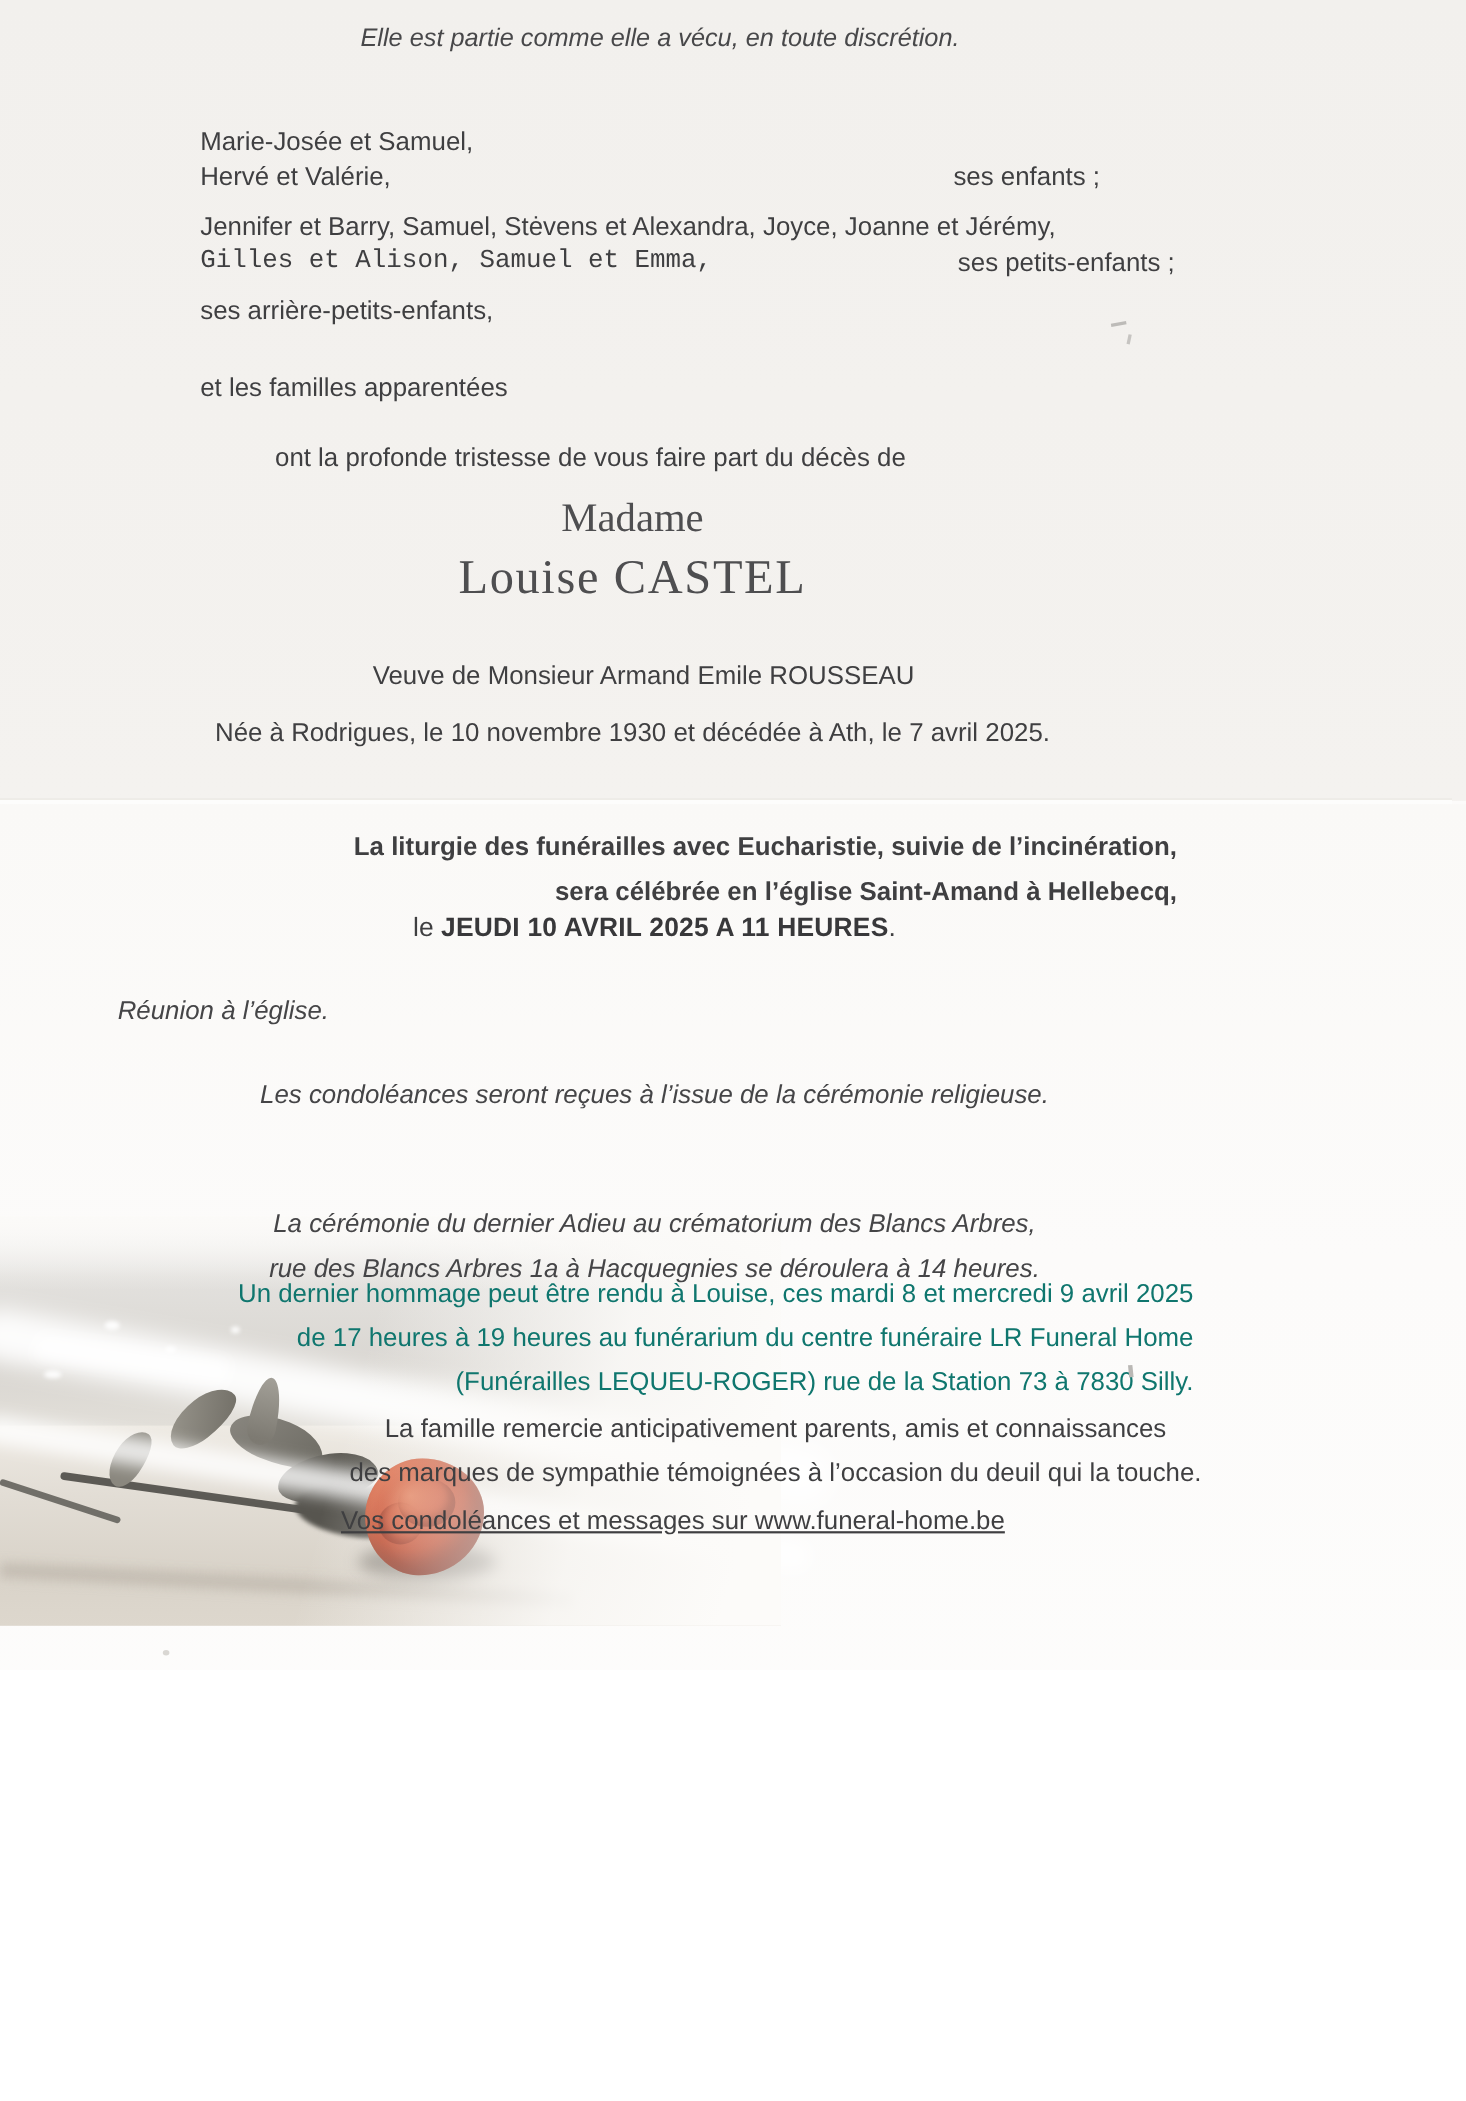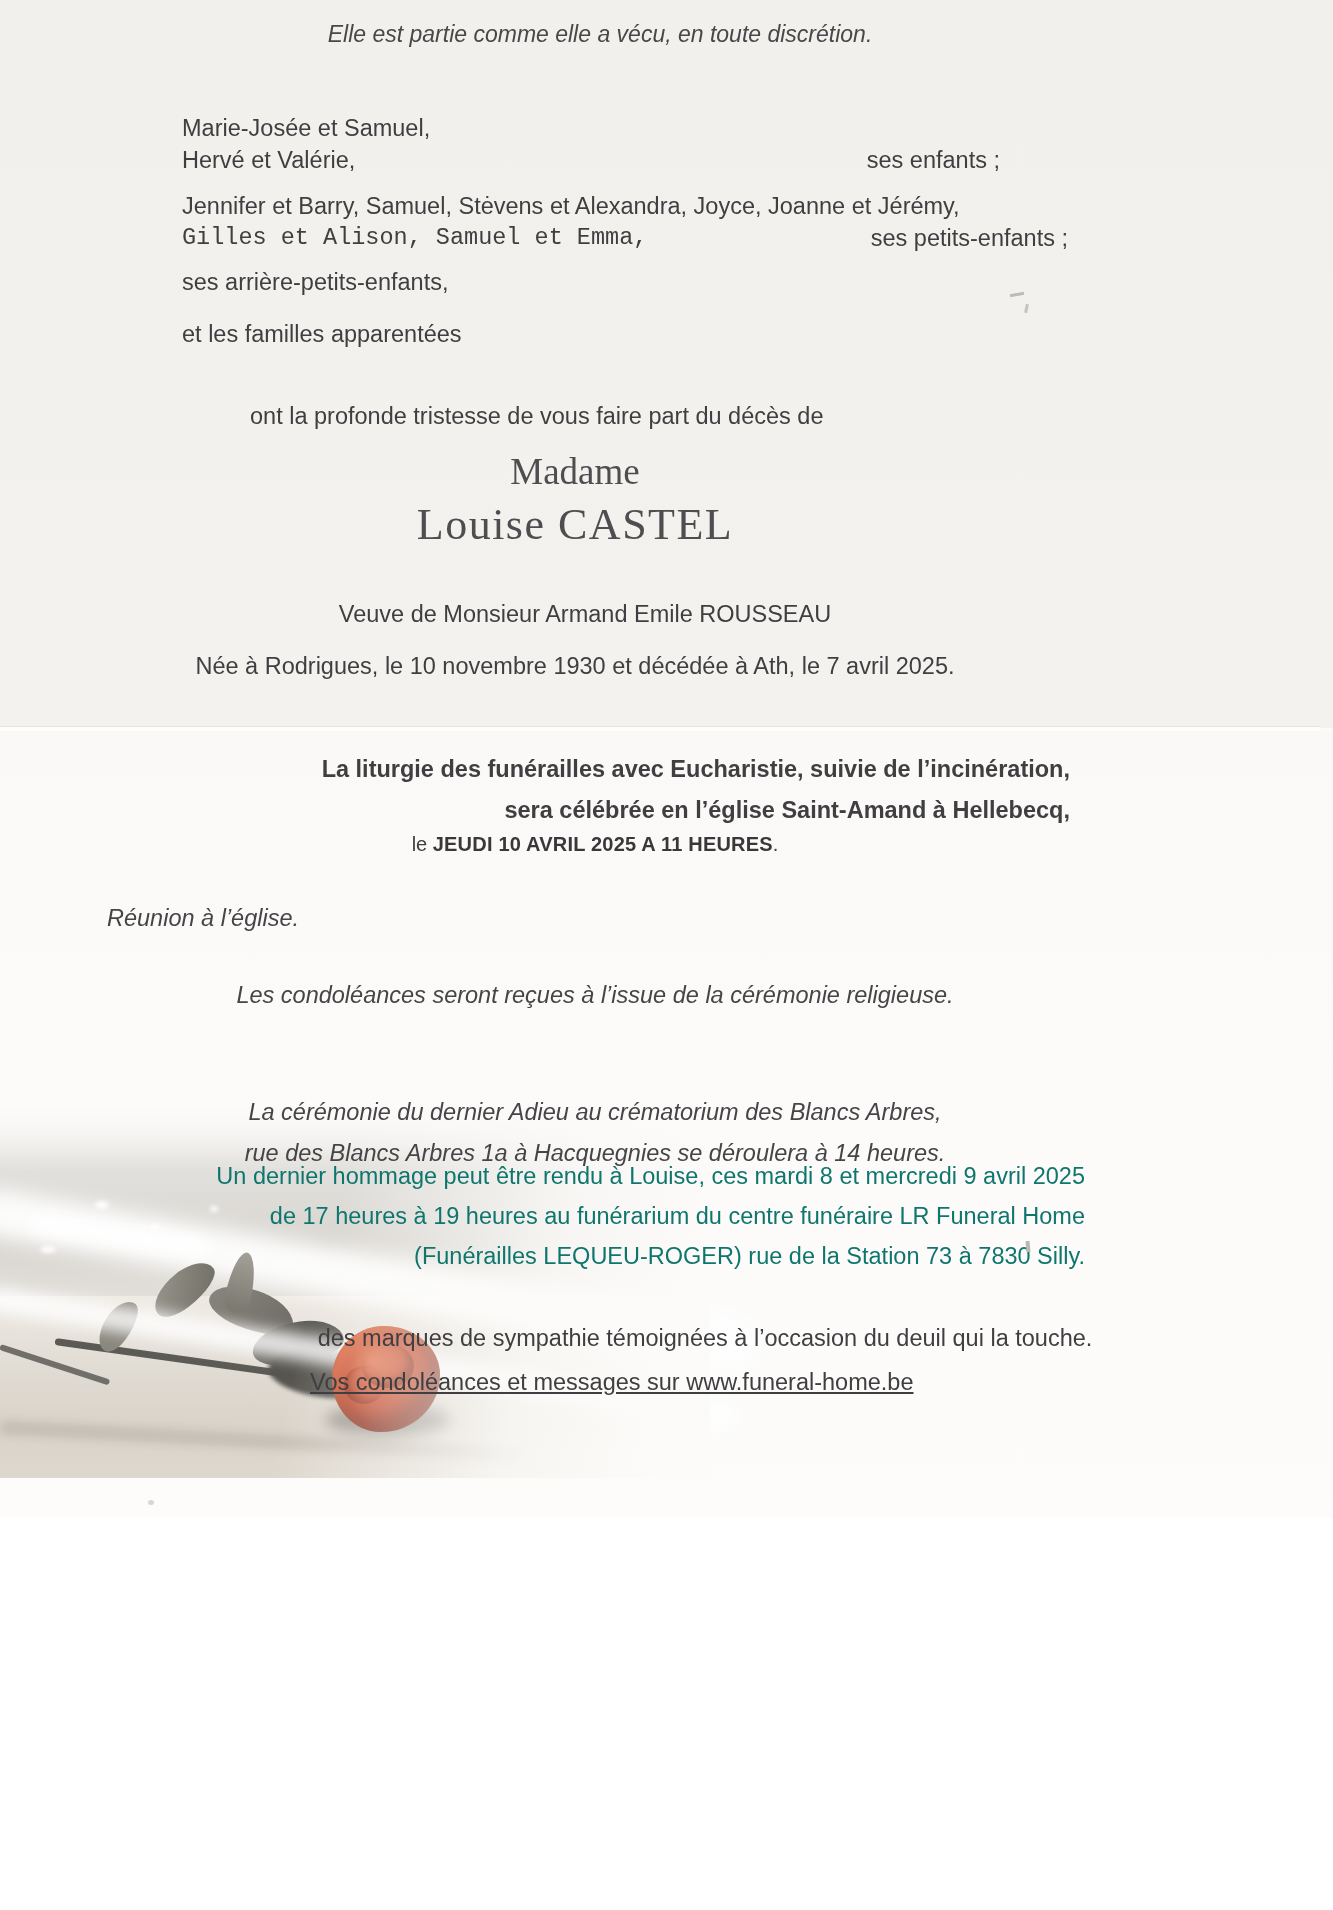--- a/index.html
+++ b/index.html
@@ -25,33 +25,33 @@
 
   .opening { top:18px; left:90px; width:1020px; text-align:center; font-style:italic; font-size:23px; color:#48484a; }
 
   .fam-line1 { top:112px; left:182px; }
   .fam-line2 { top:144px; left:182px; }
   .label-enfants { top:144px; left:700px; width:300px; text-align:right; }
   .fam-line3 { top:190px; left:182px; }
   .fam-line4 { top:222px; left:182px;font-family:Liberation Mono, monospace; }
   .label-petits { top:222px; left:700px; width:368px; text-align:right; }
   .fam-line5 { top:266px; left:182px; }
-  .fam-line6 { top:318px; left:182px;text-align:right; }
+  .fam-line6 { top:336px; left:182px;text-align:right; }
 
   .announce { top:400px; left:250px; }
 
   .serif { font-family:"Liberation Serif", serif; color:#4e4e50; }
   .madame { top:450px; left:140px; width:870px; text-align:center; font-size:37px; line-height:44px; }
   .name   { top:498px; left:140px; width:870px; text-align:center; font-size:44px; line-height:54px; letter-spacing:1.5px; }
 
   .widow { top:598px; left:135px; width:900px; text-align:center; }
   .dates { top:650px; left:95px;  width:960px; text-align:center; }
 
   .liturgy   { top:749px; left:120px; width:950px; text-align:right; line-height:41px; white-space:normal;font-weight:bold; }
-  .date-line { top:828px; left:120px; width:950px; text-align:center; font-size:20px; }
+  .date-line { top:828px; left:120px; width:950px; text-align:center; font-size:24px; }
   .date-line b { letter-spacing:0.2px; color:#38383a; }
   .meeting     { top:902px; left:107px; width:950px; text-align:left; }
   .condline    { top:979px; left:120px; width:950px; text-align:center; }
   .cremation   { top:1092px; left:120px; width:950px; text-align:center; line-height:41px; white-space:normal; }
   .visitation  { top:1156px; left:95px; width:990px; text-align:right; line-height:40px; white-space:normal; color:#0f766e; }
   .thanks      { top:1278px; left:280px; width:850px; text-align:center; line-height:40px; white-space:normal; }
   .online      { top:1366px; left:310px; width:850px; text-align:left;text-decoration:underline; }
 
   
   .photo { position:absolute; left:0; top:1106px; width:710px; height:372px; }
@@ -176,21 +176,21 @@
     <span>rue des Blancs Arbres 1a à Hacquegnies se déroulera à 14 heures.</span>
   </div>
 
   <div class="t visitation">
     <span>Un dernier hommage peut être rendu à Louise, ces mardi 8 et mercredi 9 avril 2025</span><br>
     <span>de 17 heures à 19 heures au funérarium du centre funéraire LR Funeral Home</span><br>
     <span>(Funérailles LEQUEU-ROGER) rue de la Station 73 à 7830 Silly.</span>
   </div>
 
   <div class="t thanks">
-    <br>
+    <span>La famille remercie anticipativement parents, amis et connaissances</span><br>
     <span>des marques de sympathie témoignées à l’occasion du deuil qui la touche.</span>
   </div>
 
   <div class="t online">Vos condoléances et messages sur www.funeral-home.be</div>
 
   <div class="artifact art1"></div>
   <div class="artifact art2"></div>
   <div class="artifact art3"></div>
   <div class="artifact art4"></div>
 

